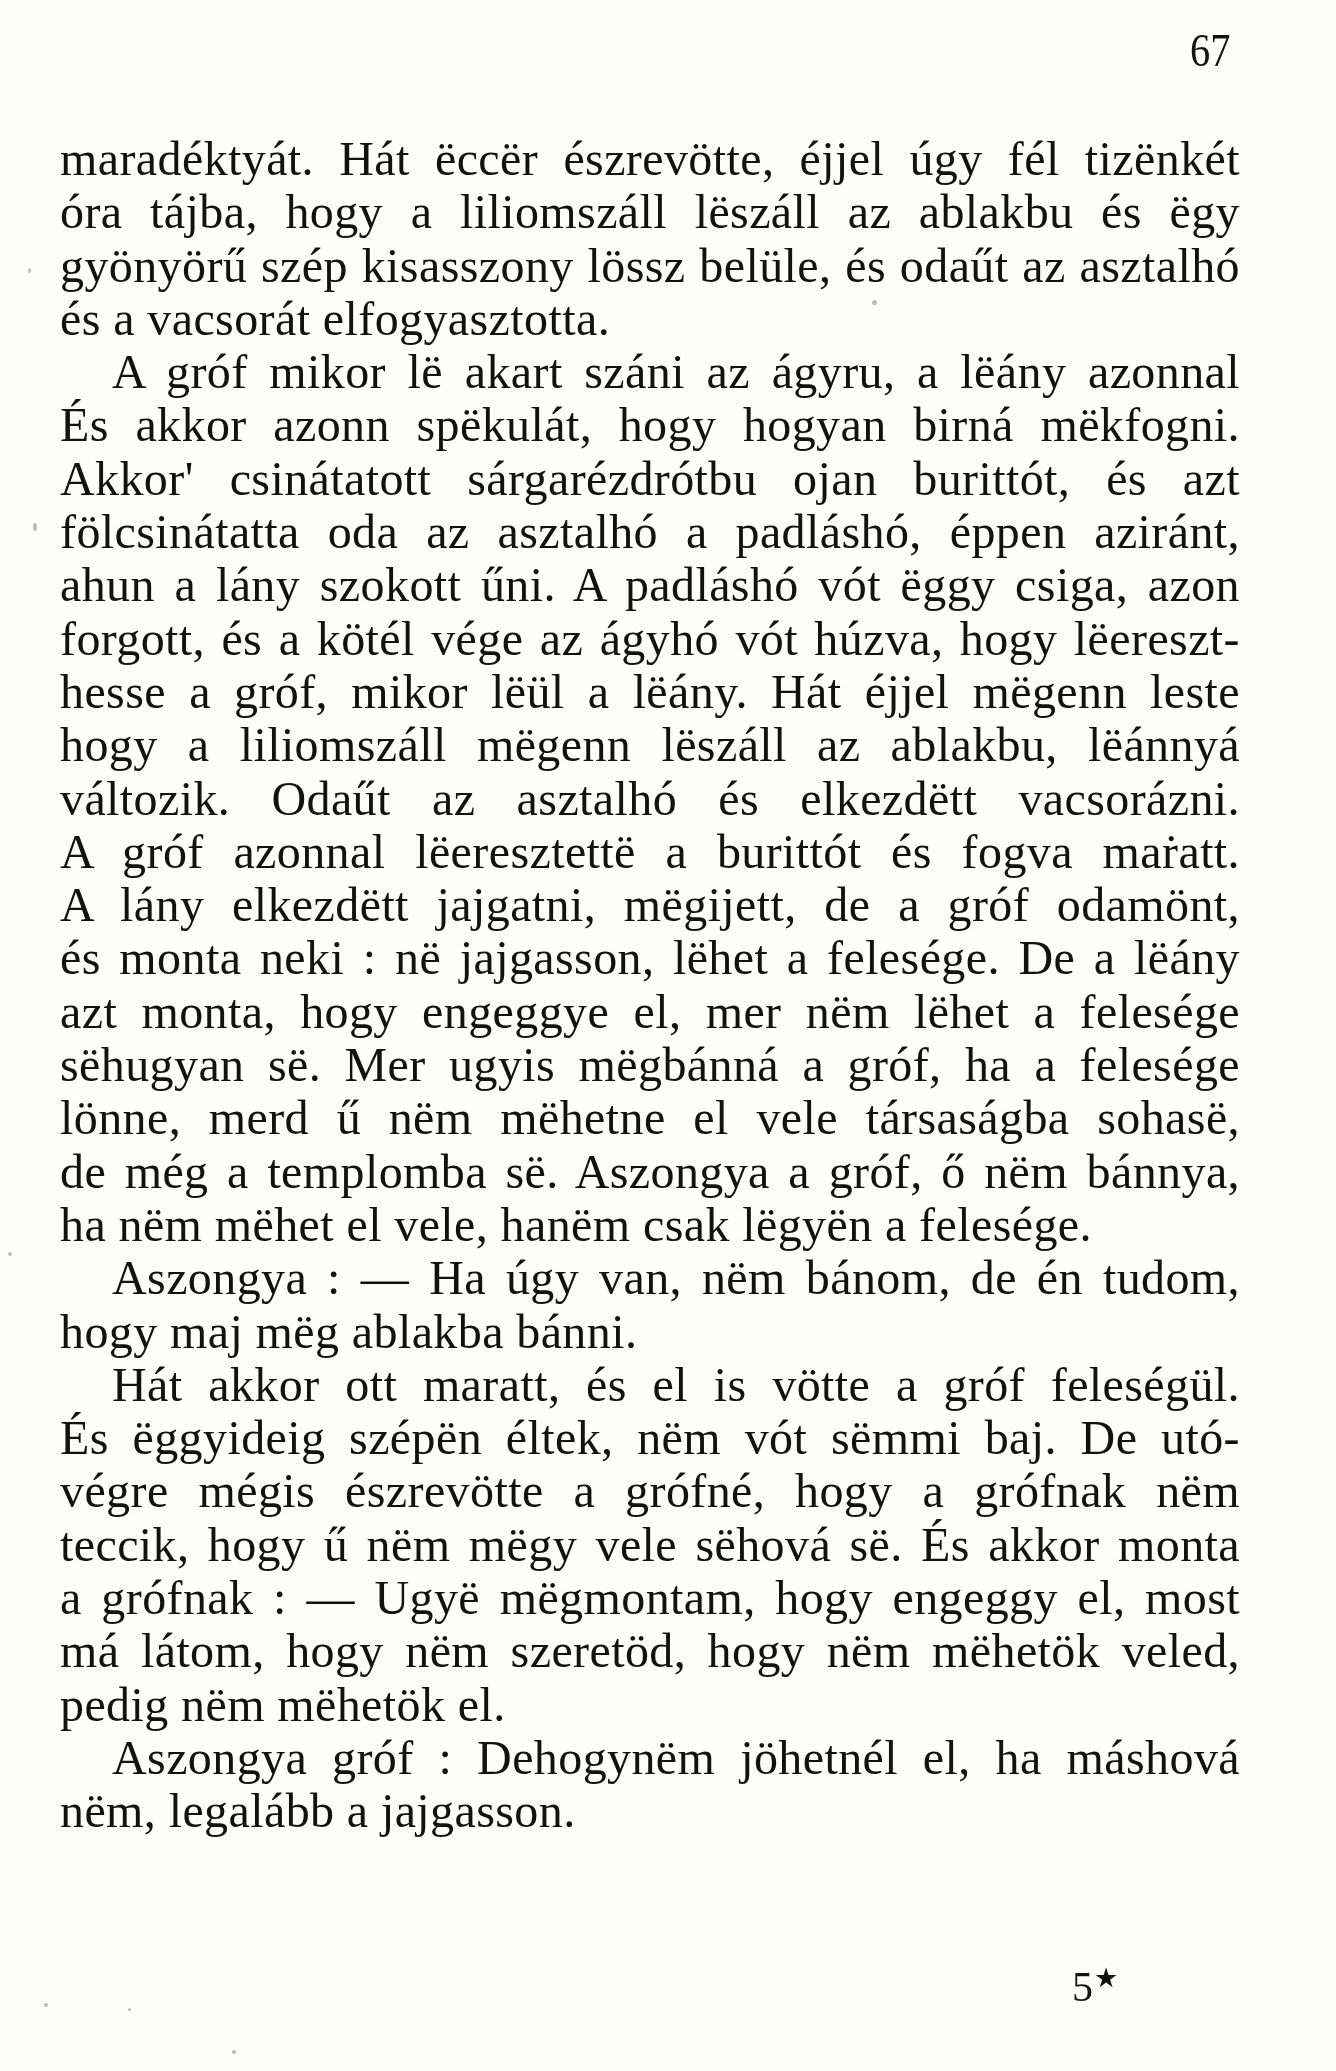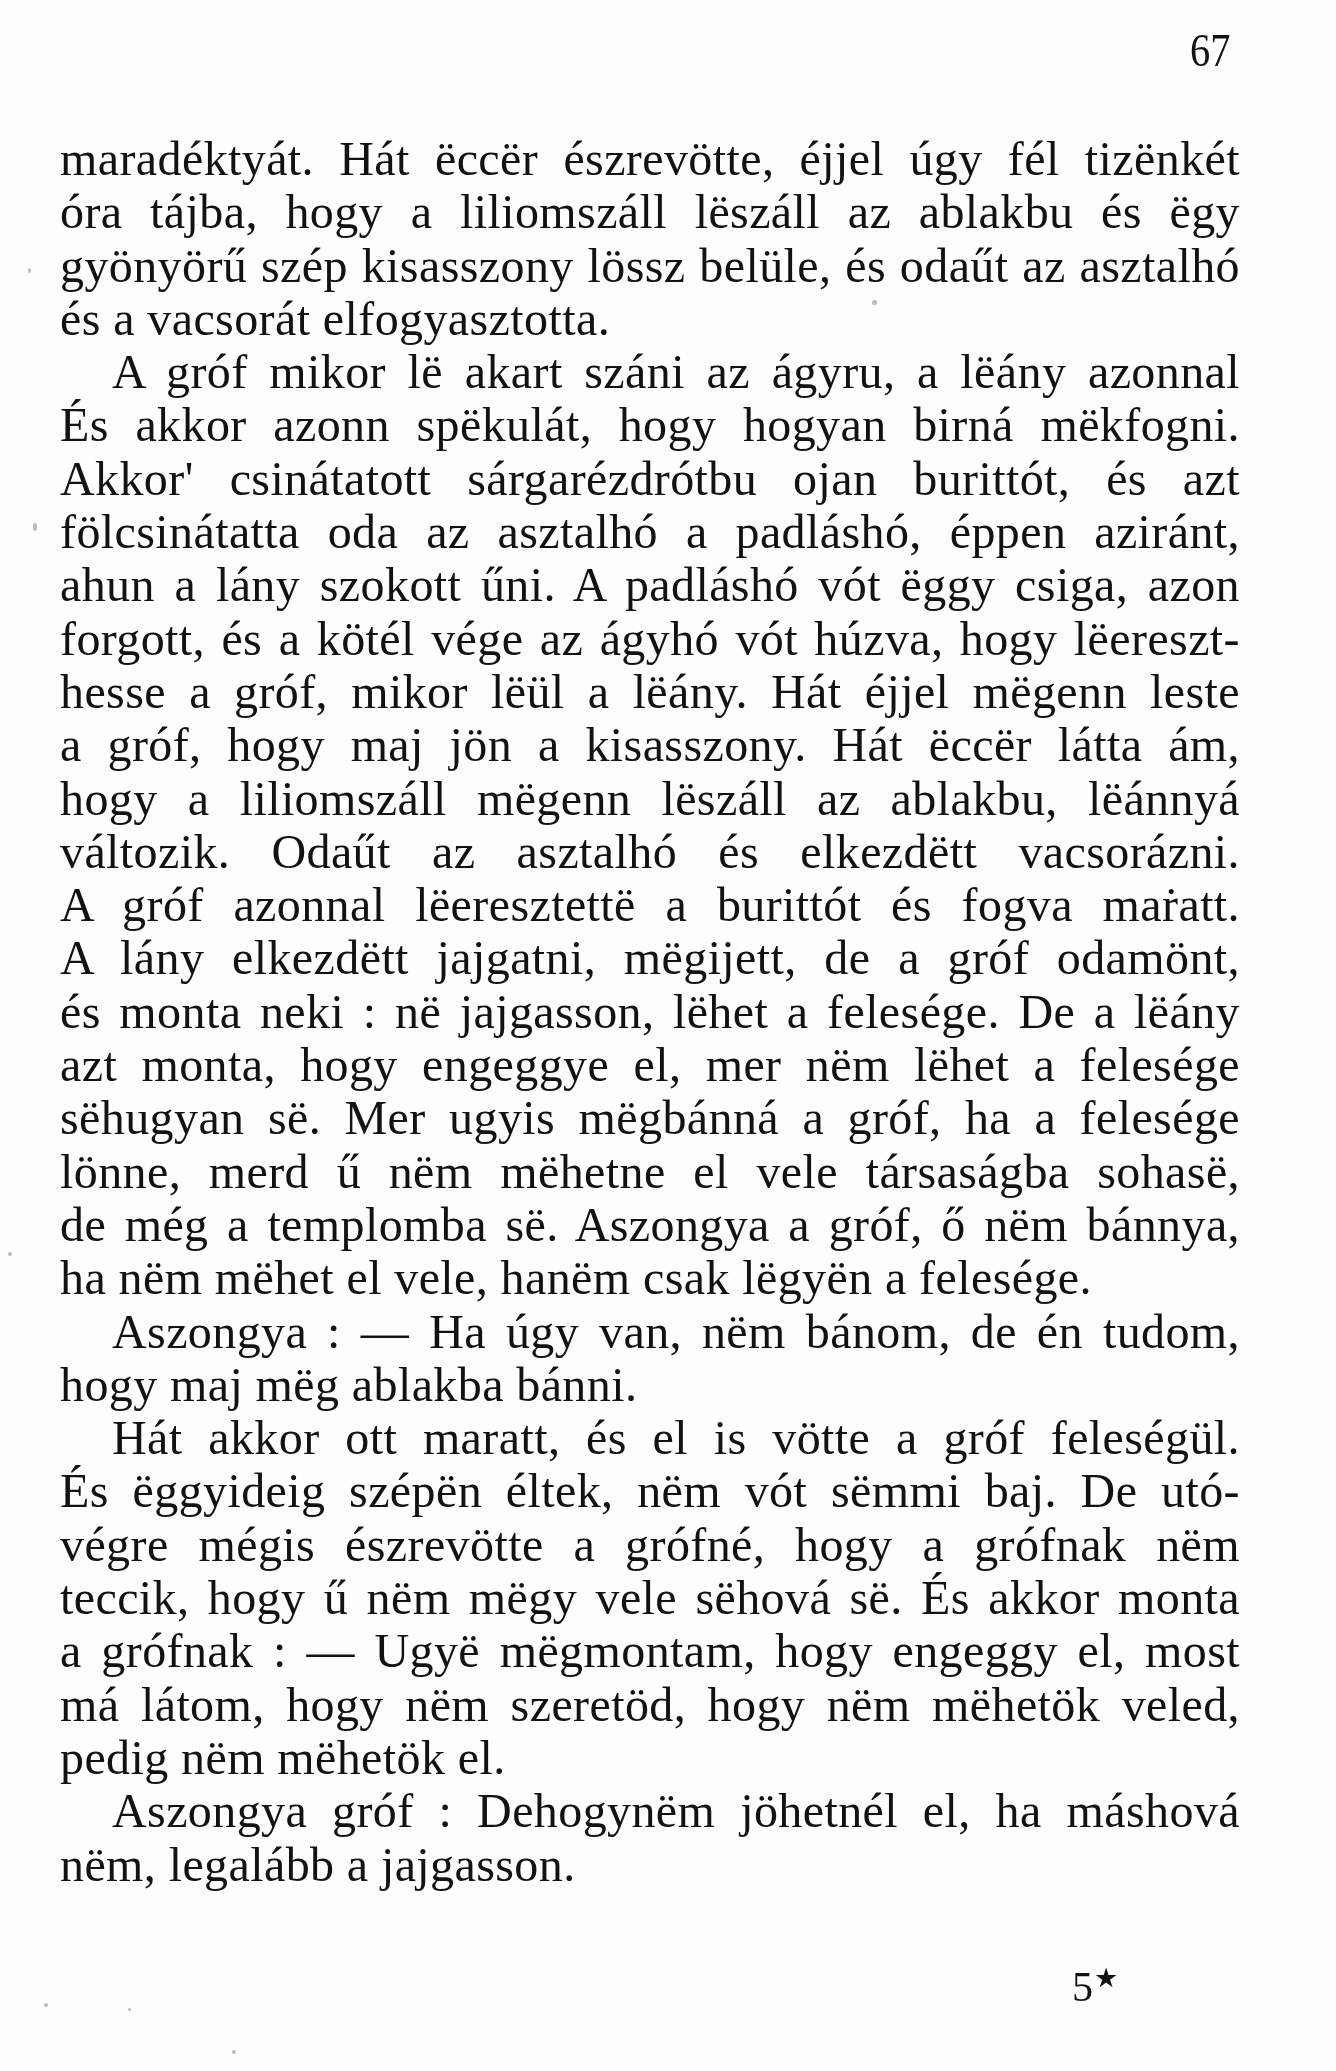--- a/index.html
+++ b/index.html
@@ -73,21 +73,20 @@
       <div class="line">óra tájba, hogy a liliomszáll lëszáll az ablakbu és ëgy</div>
       <div class="line">gyönyörű szép kisasszony lössz belüle, és odaűt az asztalhó</div>
       <div class="line par-end">és a vacsorát elfogyasztotta.</div>
       <div class="line indent">A gróf mikor lë akart száni az ágyru, a lëány azonnal</div>
       <div class="line">És akkor azonn spëkulát, hogy hogyan birná mëkfogni.</div>
       <div class="line">Akkor' csinátatott sárgarézdrótbu ojan burittót, és azt</div>
       <div class="line">fölcsinátatta oda az asztalhó a padláshó, éppen aziránt,</div>
       <div class="line">ahun a lány szokott űni. A padláshó vót ëggy csiga, azon</div>
       <div class="line">forgott, és a kötél vége az ágyhó vót húzva, hogy lëereszt-</div>
       <div class="line">hesse a gróf, mikor lëül a lëány. Hát éjjel mëgenn leste</div>
-      <div class="line">a gróf, hogy maj jön a kisasszony. Hát ëccër látta ám,</div>
       <div class="line">hogy a liliomszáll mëgenn lëszáll az ablakbu, lëánnyá</div>
       <div class="line">változik. Odaűt az asztalhó és elkezdëtt vacsorázni.</div>
       <div class="line">A gróf azonnal lëeresztettë a burittót és fogva maṙatt.</div>
       <div class="line">A lány elkezdëtt jajgatni, mëgijett, de a gróf odamönt,</div>
       <div class="line">és monta neki : në jajgasson, lëhet a felesége. De a lëány</div>
       <div class="line">azt monta, hogy engeggye el, mer nëm lëhet a felesége</div>
       <div class="line">sëhugyan së. Mer ugyis mëgbánná a gróf, ha a felesége</div>
       <div class="line">lönne, merd ű nëm mëhetne el vele társaságba sohasë,</div>
       <div class="line">de még a templomba së. Aszongya a gróf, ő nëm bánnya,</div>
       <div class="line par-end">ha nëm mëhet el vele, hanëm csak lëgyën a felesége.</div>

